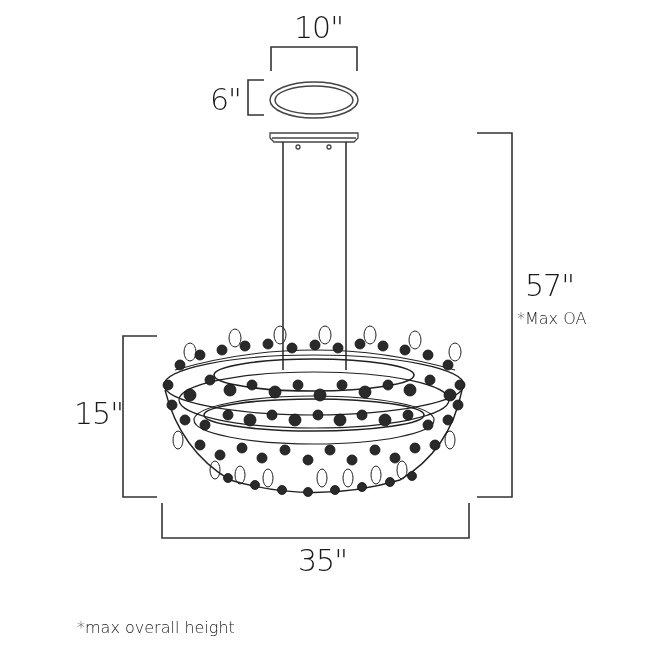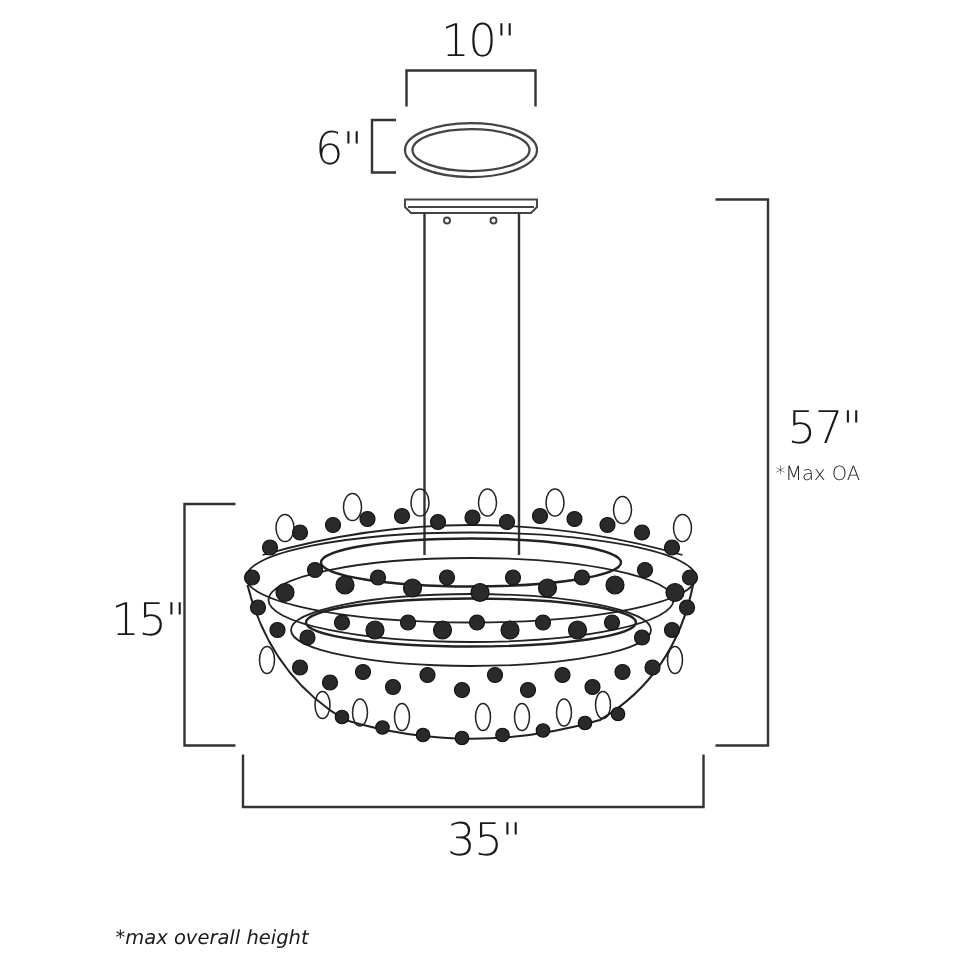--- a/index.html
+++ b/index.html
@@ -1,19 +1,19 @@
 <!DOCTYPE html>
 <html><head>
 <meta charset="utf-8">
 <style>
   html, body { margin:0; padding:0; background:#ffffff; }
   body { width:650px; height:650px; position:relative; overflow:hidden; font-family:"DejaVu Sans", sans-serif; color:#222; }
   .lbl { position:absolute; font-family:"DejaVu Sans", sans-serif; color:#1a1a1a; font-weight:300; letter-spacing:-1px; white-space:nowrap; }
   .big { font-size:30px; }
-  .small { font-size:13px; letter-spacing:0; }
+  .small { font-size:16px; letter-spacing:0; }
   svg.drawing { position:absolute; left:0; top:0; }
 </style>
 </head>
 <body>
 
 <svg class="drawing" width="650" height="650" viewBox="0 0 650 650">
 
   <g fill="none" stroke="#444" stroke-width="1.5">
     <ellipse cx="314" cy="100" rx="44" ry="18"></ellipse>
     <ellipse cx="314" cy="100" rx="39" ry="14"></ellipse>
@@ -136,13 +136,13 @@
     <ellipse cx="402" cy="470" rx="5" ry="9"></ellipse>
   </g>
 </svg>
 
 <div class="lbl big" style="left:294px; top:10px;">10"</div>
 <div class="lbl big" style="left:210px; top:82px;">6"</div>
 <div class="lbl big" style="left:525px; top:268px;">57"</div>
 <div class="lbl small" style="left:517px; top:309px;">*Max OA</div>
 <div class="lbl big" style="left:74px; top:396px;">15"</div>
 <div class="lbl big" style="left:298px; top:543px;">35"</div>
-<div class="lbl small" style="left:77px; top:618px; font-size:13px;font-style:italic;">*max overall height</div>
+<div class="lbl small" style="left:77px; top:618px; font-size:16px;">*max overall height</div>
 
 </body></html>

